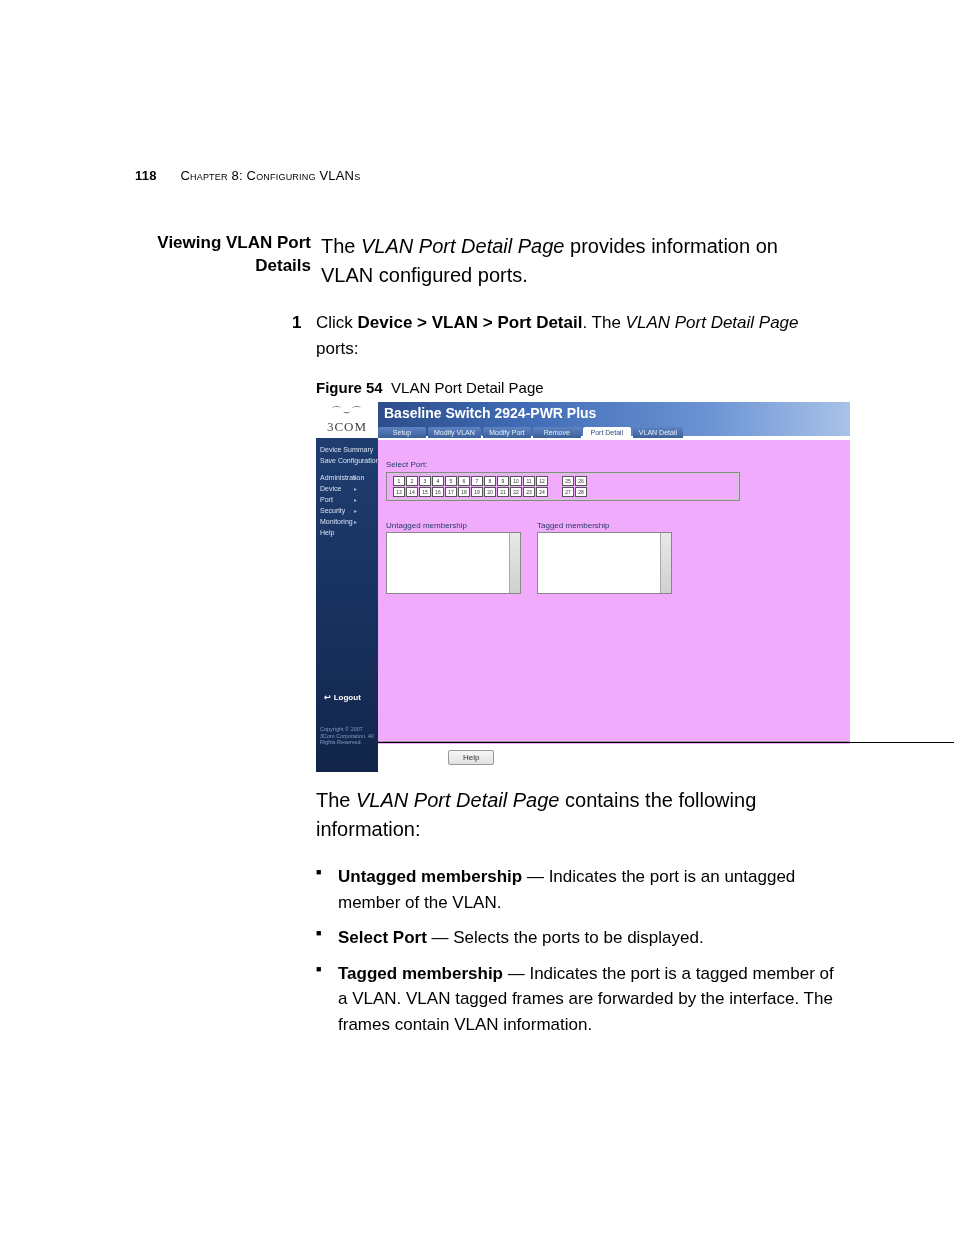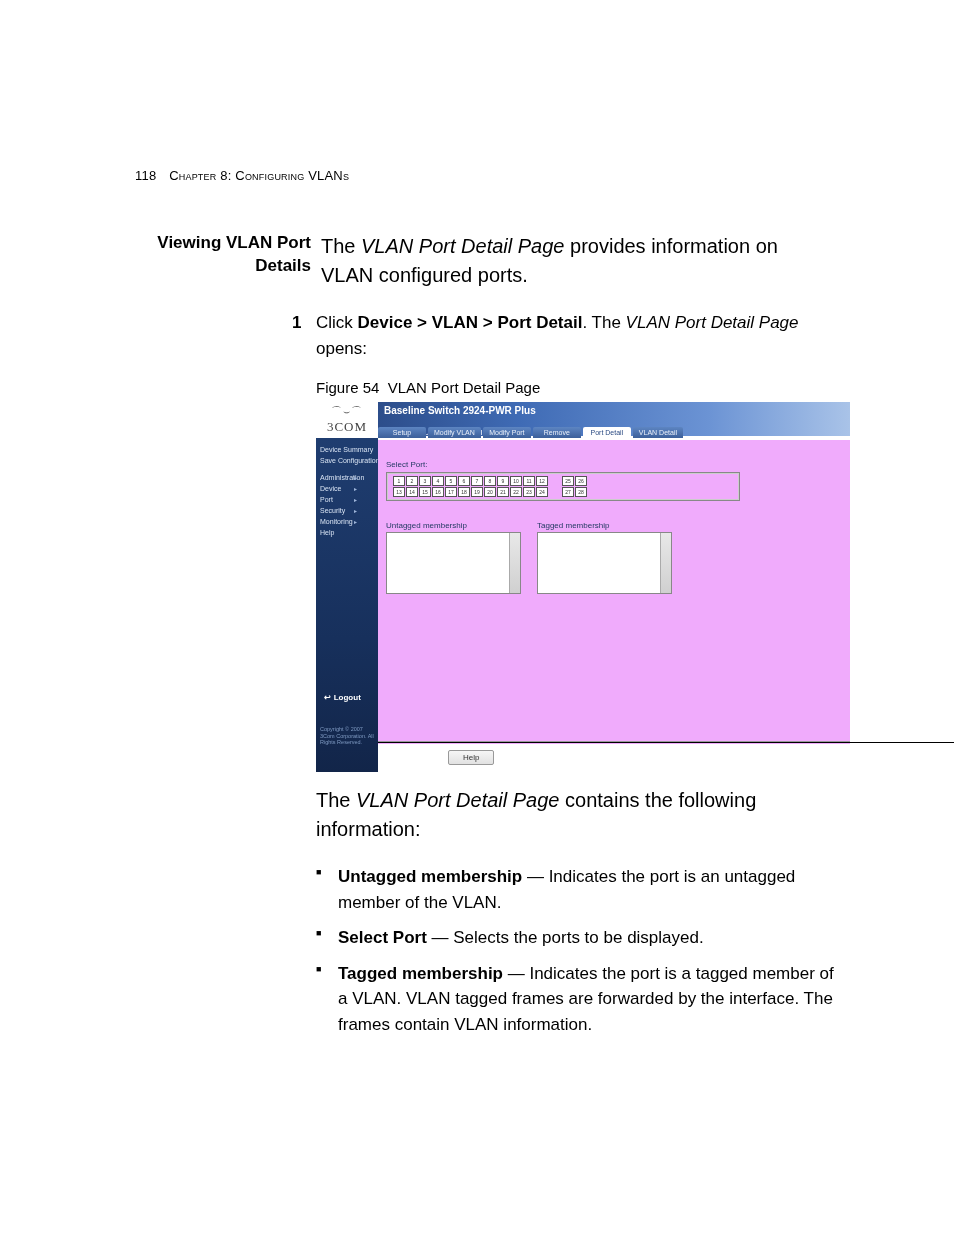--- a/index.html
+++ b/index.html
@@ -19,22 +19,22 @@
   }
   .running-head {
     position: absolute;
     top: 168px;
     left: 135px;
     font-size: 13px;
     letter-spacing: 0.2px;
     color: #000;
   }
   .running-head .pnum {
-    font-weight: 400;
-    margin-right: 9px;
+    font-weight: 700;
+    margin-right: 20px;
   }
   .running-head .smallcaps {
     font-variant: small-caps;
   }
   .body {
     position: absolute;
     top: 232px;
     left: 151px;
     right: 120px;
   }
@@ -68,21 +68,21 @@
   }
   .step-num {
     position: absolute;
     left: -24px;
     font-weight: 700;
   }
   .fig-caption {
     font-size: 15px;
     margin-bottom: 6px;
   }
-  .fig-caption b { font-weight: 400; text-align: center; }
+  .fig-caption b { font-weight: 700; text-align: center; }
 
   
   .screenshot {
     width: 534px;
     height: 370px;
     background: #fff;
     border: 0;
     position: relative;
     font-family: Arial, sans-serif;
   }
@@ -108,21 +108,21 @@
   }
   .ss-titlebar {
     position: absolute;
     left: 62px; right: 0; top: 0;
     height: 34px;
     background: linear-gradient(90deg, #2c4d8a 0%, #3f6bb5 30%, #6b93d4 70%, #a9c3e8 100%);
     color: #fff;
     padding: 3px 6px;
     box-sizing: border-box;
   }
-  .ss-title { font-size: 10px; font-weight: 700; }
+  .ss-title { font-size: 14px; font-weight: 700; }
   .ss-breadcrumb { font-size: 8px; margin-top: 12px; }
   .ss-tabs {
     position: absolute;
     left: 62px;
     top: 25px;
     display: flex;
     gap: 2px;
     font-size: 7px;
   }
   .ss-tab {
@@ -307,21 +307,21 @@
         <p class="para">
           <span>The </span><span class="em">VLAN Port Detail Page</span><span> provides information on VLAN configured ports.</span>
         </p>
       </div>
     </div>
 
     <div class="main-col">
 
       <div class="step-row">
         <span class="step-num">1</span>
-        <span>Click </span><span class="b">Device &gt; VLAN &gt; Port Detail</span><span>. The </span><span class="em">VLAN Port Detail Page</span><span> opens:</span>
+        <span>Click </span><span class="b">Device &gt; VLAN &gt; Port Detail</span><span>. The </span><span class="em">VLAN Port Detail Page</span><span> ports:</span>
       </div>
 
       <div class="fig-caption">
         <b>Figure 54</b>&nbsp;&nbsp;<span>VLAN Port Detail Page</span>
       </div>
 
       <div class="screenshot">
         <div class="ss-logo">
           <div class="squiggle">⌒⌣⌒</div>
           <div class="brand">3COM</div>

